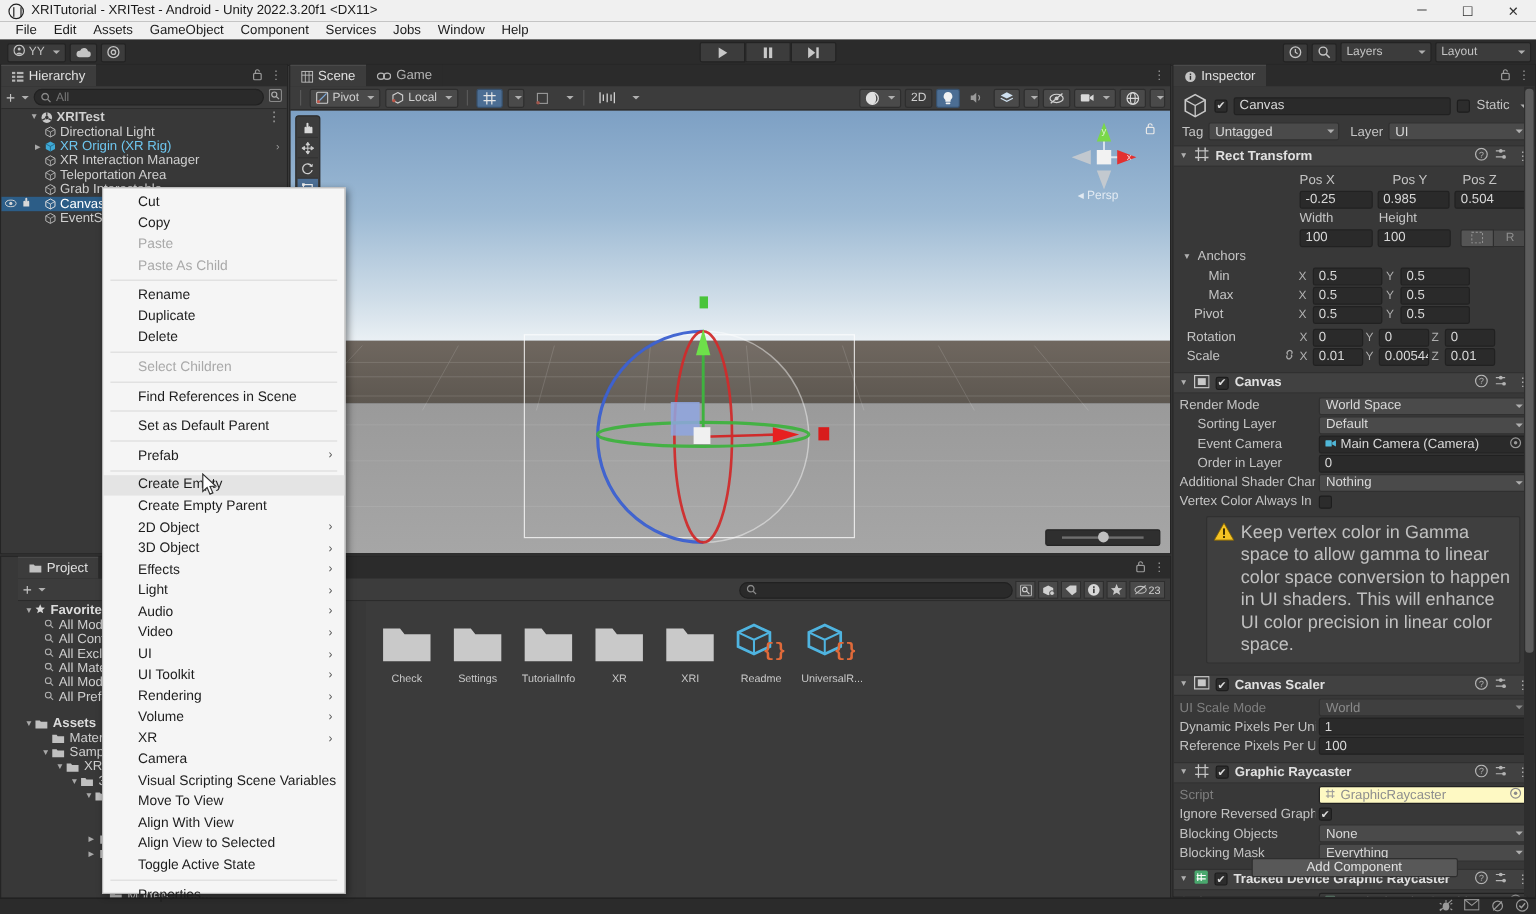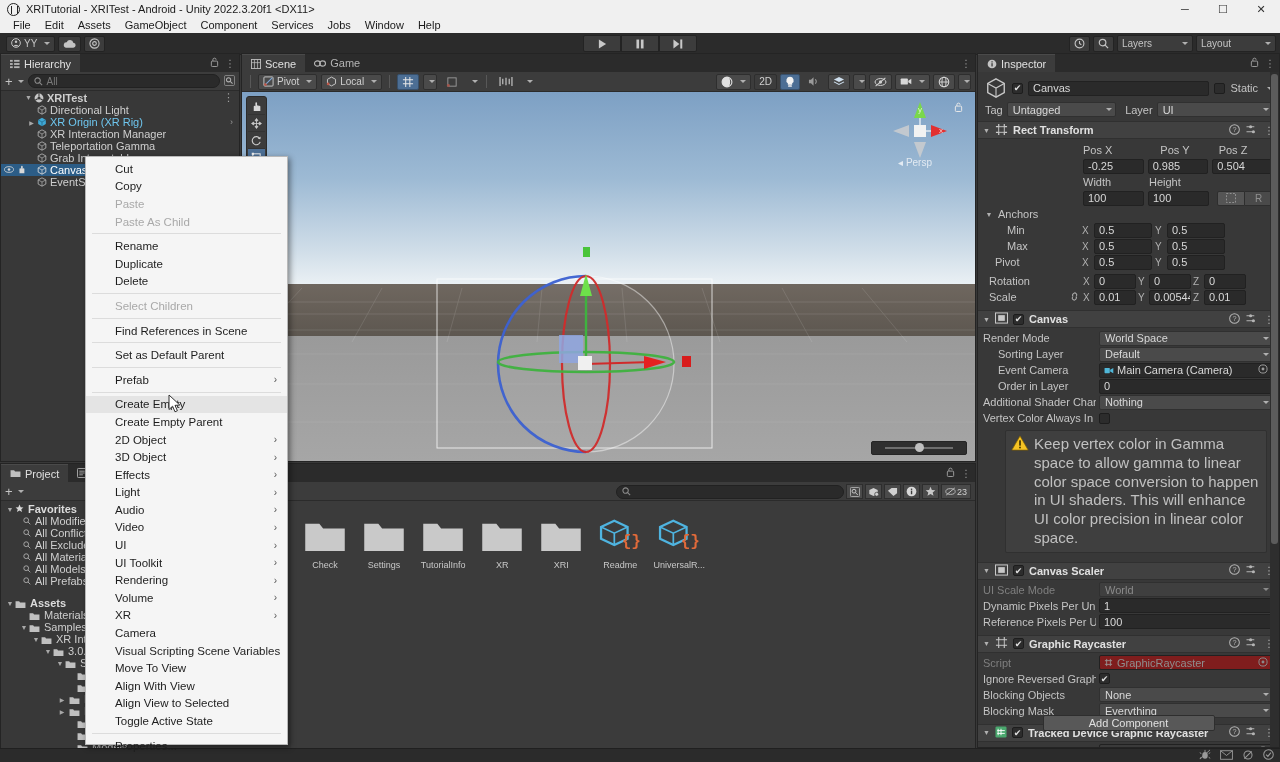--- a/index.html
+++ b/index.html
@@ -149,21 +149,21 @@
     position:absolute; left:4px; top:4px; width:21px;
     background:#3c3c3c; border:1px solid #2b2b2b; border-radius:3px;
     display:flex; flex-direction:column; padding:1px;
   }
   .svt{ height:17px; display:flex;align-items:center;justify-content:center;
         color:#cfcfcf; font-size:10px; border-bottom:1px solid #333;}
   .svt.sel{ background:#4c6e94; }
   .lock-ic{ position:absolute; right:14px; top:8px; color:#d8d8d8; font-size:9px;}
 
   
-  #project{ left:0; top:463px; width:976px; height:299px; }
+  #project{ left:0; top:463px; width:976px; height:299px;padding-left:14px; }
   .proj-split{ display:flex; height:calc(100% - 37px); }
   .proj-tree{ width:290px; background:#383838; overflow:hidden; padding-top:2px;}
   .proj-grid{ flex:1; background:#3b3b3b; position:relative; padding:14px 0 0 6px;}
   .prow{ height:12px; display:flex; align-items:center; font-size:11px; color:#cfcfcf;
          white-space:nowrap;}
   .prow .tw{ width:10px; text-align:center; font-size:7px; color:#a8a8a8; flex:none;}
   .prow.bold{ font-weight:bold; color:#dcdcdc;}
   .folder-ic{ width:11px;height:9px;flex:none;margin-right:4px;}
   .asset-cell{ width:56px; display:inline-block; text-align:center; vertical-align:top; }
   .asset-ic{ height:42px; display:flex;align-items:center;justify-content:center;}
@@ -443,21 +443,21 @@
           </span>
           <span>XR Interaction Manager</span>
         </div>
         <div class="hrow" style="padding-left:36px;">
           <span class="cube-ic">
             <svg width="10" height="10" viewBox="0 0 12 12">
                 <path d="M6 1 L10.6 3.5 V8.5 L6 11 L1.4 8.5 V3.5 Z" fill="none" stroke="#b6b6b6" stroke-width="1"></path>
                 <path d="M1.4 3.5 L6 6 L10.6 3.5 M6 6 V11" fill="none" stroke="#b6b6b6" stroke-width="0.8"></path>
               </svg>
           </span>
-          <span>Teleportation Gamma</span>
+          <span>Teleportation Area</span>
         </div>
         <div class="hrow" style="padding-left:36px;">
           <span class="cube-ic">
             <svg width="10" height="10" viewBox="0 0 12 12">
                 <path d="M6 1 L10.6 3.5 V8.5 L6 11 L1.4 8.5 V3.5 Z" fill="none" stroke="#b6b6b6" stroke-width="1"></path>
                 <path d="M1.4 3.5 L6 6 L10.6 3.5 M6 6 V11" fill="none" stroke="#b6b6b6" stroke-width="0.8"></path>
               </svg>
           </span>
           <span>Grab Interactable</span>
         </div>
@@ -1341,21 +1341,21 @@
                 <circle cx="5" cy="3" r="1.7" fill="#b4b4b4"></circle>
                 <circle cx="8" cy="8.5" r="1.7" fill="#b4b4b4"></circle>
               </svg>
           </span>
           <span>⋮</span>
         </span>
       </div>
       <div class="comp-body" style="padding-top:2px;">
         <div class="frow">
           <span class="flabel" style="width:113px;color:#7f7f7f;">Script</span>
-          <span class="field" style="flex:1;background:#7f1d1d;color:#8e8e8e;gap:4px;">
+          <span class="field" style="flex:1;background:#fef9c3;color:#8e8e8e;gap:4px;">
             <span>
               <svg width="9" height="9" viewBox="0 0 10 10">
                   <path d="M1 3 H3 M7 3 H9 M1 7 H3 M7 7 H9 M3 1 V3 M7 1 V3 M3 7 V9 M7 7 V9" stroke="#9a9a9a" stroke-width="1"></path>
                   <rect x="3" y="3" width="4" height="4" fill="none" stroke="#9a9a9a" stroke-width="0.9"></rect>
                 </svg>
             </span>
             <span>GraphicRaycaster</span>
             <span style="margin-left:auto;">
               <svg width="10" height="10" viewBox="0 0 11 11">
                   <circle cx="5.5" cy="5.5" r="4.5" fill="none" stroke="#8a8a8a" stroke-width="1.1"></circle>

